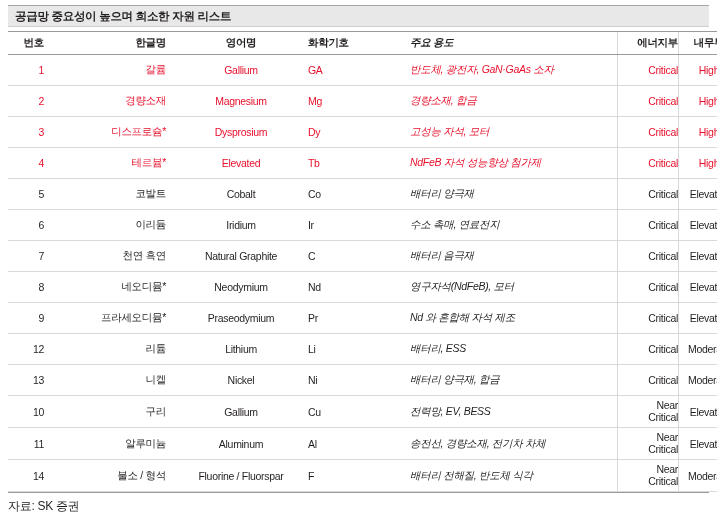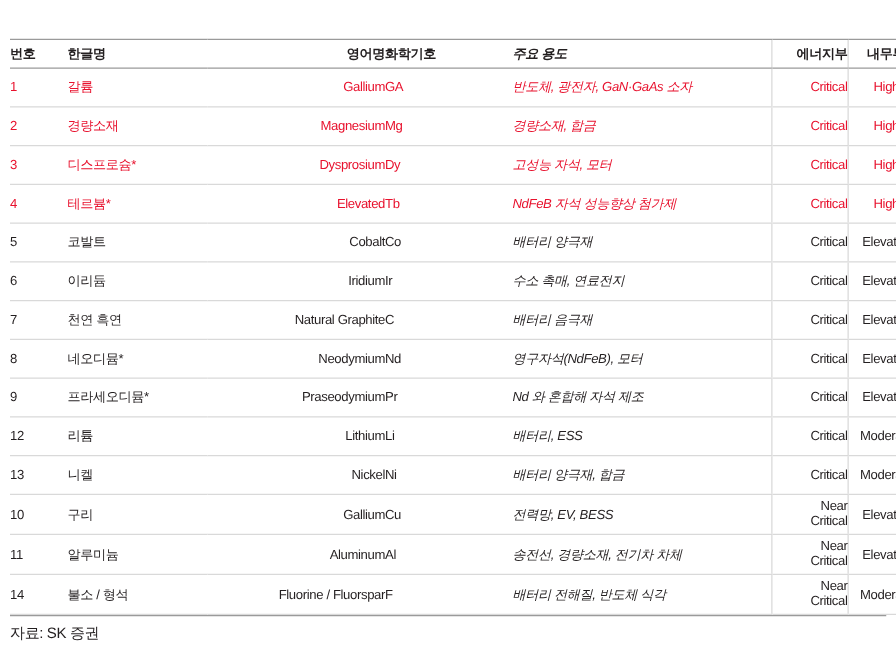--- a/index.html
+++ b/index.html
@@ -56,23 +56,23 @@
     letter-spacing: -0.3px;
   }
   table.main thead th {
     border-bottom: 1px solid #9a9a9a;
     border-top: 1px solid #9a9a9a;
     font-weight: bold;
     height: 22px;
     font-size: 10.5px;
     color: #231f20;
   }
-  .col-no     { width: 36px;  text-align: left; }
-  .col-kr     { width: 112px; text-align: left; padding-left: 10px !important; }
-  .col-en     { width: 134px; text-align: right; padding-left: 8px !important; margin-left: 28px; }
+  .col-no     { width: 36px;  text-align: right; }
+  .col-kr     { width: 112px; text-align: right; padding-left: 10px !important; }
+  .col-en     { width: 134px; text-align: center; padding-left: 8px !important; margin-left: 28px; }
   .col-sym    { width: 92px;  text-align: left; }
   .col-use    { width: 207px; text-align: left; padding-left: 10px !important; font-style: italic; }
   .col-energy { width: 60px;  text-align: right; }
   .col-ind    { width: 60px;  text-align: center; }
 
   table.main tbody td {
     height: 30px;
   }
   tbody tr.tall td {
     height: 31px;
@@ -100,20 +100,23 @@
     width: 701px;
     height: 0;
     border-top: 1px solid #9a9a9a;
   }
 </style>
 </head>
 <body>
 
 <div class="page">
 
+  <div class="title-bar">
+    <span class="title-text">공급망 중요성이 높으며 희소한 자원 리스트</span>
+  </div>
 
   <table class="main">
     <thead>
       <tr>
         <th class="col-no">번호</th>
         <th class="col-kr">한글명</th>
         <th class="col-en">영어명</th>
         <th class="col-sym">화학기호</th>
         <th class="col-use">주요 용도</th>
         <th class="col-energy vsep">에너지부</th>

